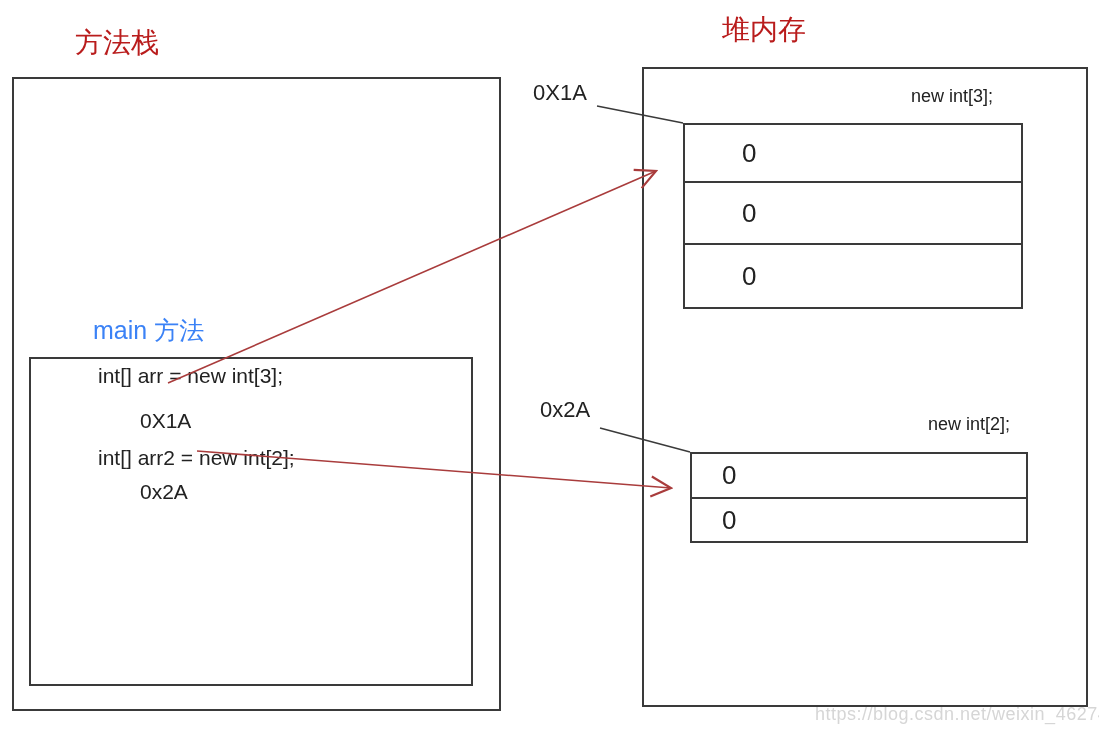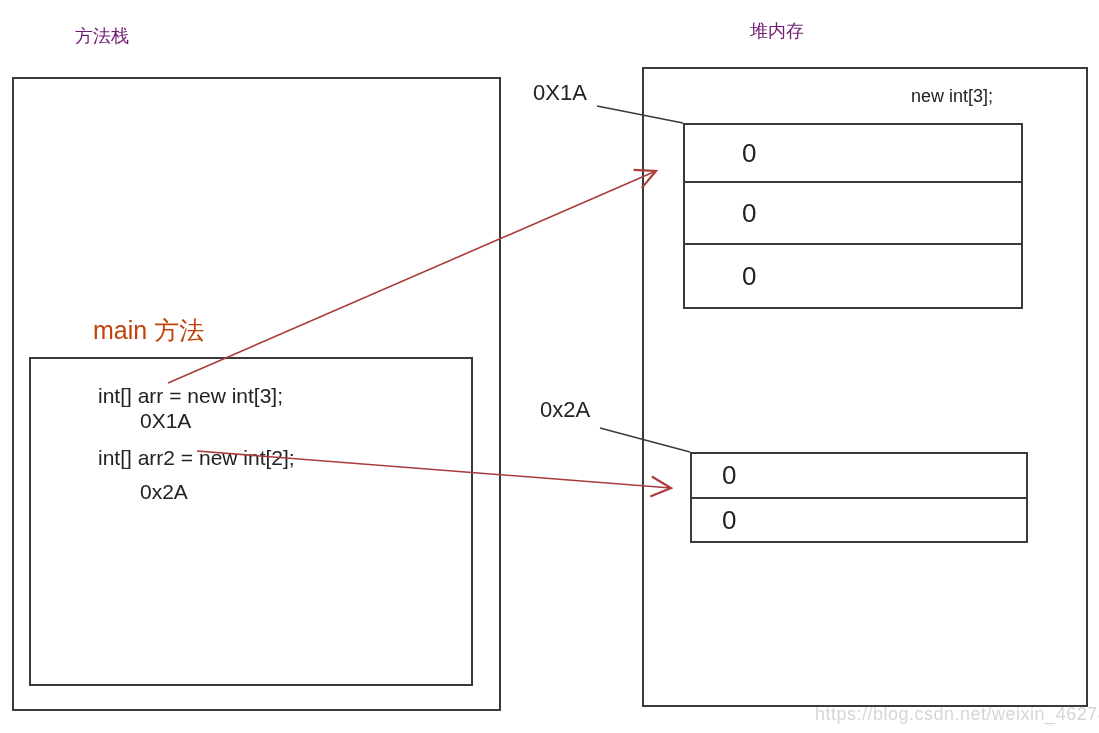--- a/index.html
+++ b/index.html
@@ -11,37 +11,37 @@
   #canvas {
     position: relative;
     width: 1099px;
     height: 733px;
     background: #ffffff;
     overflow: hidden;
   }
   .abs { position: absolute; }
 
   .title {
-    font-size: 18px;
-    color: #701a75;
+    font-size: 28px;
+    color: #b91c1c;
     white-space: nowrap;
   }
 
   .outer-box {
     border: 2px solid #3a3a3a;
     background: transparent;
   }
 
   .inner-box {
     border: 2px solid #3a3a3a;
   }
 
   .main-label {
     font-size: 25px;
-    color: #c2410c;
+    color: #3b82f6;
     white-space: nowrap;
   }
 
   .code-line {
     font-size: 21px;
     color: #222222;
     white-space: nowrap;
   }
 
   .ref-label {
@@ -99,26 +99,26 @@
 <div id="canvas">
 
   <div class="abs title" style="left:75px; top:24px;">方法栈</div>
 
   <div class="abs outer-box" style="left:12px; top:77px; width:485px; height:630px;"></div>
 
   <div class="abs main-label" style="left:93px; top:314px;">main 方法</div>
 
   <div class="abs inner-box" style="left:29px; top:357px; width:440px; height:325px;"></div>
 
-  <div class="abs code-line" style="left:98px; top:384px;">int[] arr = new int[3];</div>
+  <div class="abs code-line" style="left:98px; top:364px;">int[] arr = new int[3];</div>
   <div class="abs code-line" style="left:140px; top:409px;">0X1A</div>
   <div class="abs code-line" style="left:98px; top:446px;">int[] arr2 = new int[2];</div>
   <div class="abs code-line" style="left:140px; top:480px;">0x2A</div>
 
-  <div class="abs title" style="left:722px; top:19px;margin-left:28px;">堆内存</div>
+  <div class="abs title" style="left:722px; top:11px;">堆内存</div>
 
   <div class="abs outer-box" style="left:642px; top:67px; width:442px; height:636px;"></div>
 
   <div class="abs ref-label" style="left:533px; top:80px;">0X1A</div>
 
   <div class="abs array-title" style="left:860px; top:86px; width:133px;">new int[3];</div>
 
   <div class="abs array-box" style="left:683px; top:123px; width:340px; height:186px;">
     <div class="array-row" style="flex-grow:55;">
       <span class="cell-value" style="margin-left:57px;">0</span>
@@ -126,20 +126,21 @@
     <div class="array-row" style="flex-grow:64;">
       <span class="cell-value" style="margin-left:57px;">0</span>
     </div>
     <div class="array-row" style="flex-grow:67;">
       <span class="cell-value" style="margin-left:57px;">0</span>
     </div>
   </div>
 
   <div class="abs ref-label" style="left:540px; top:397px;">0x2A</div>
 
+  <div class="abs array-title" style="left:877px; top:414px; width:133px;">new int[2];</div>
 
   <div class="abs array-box" style="left:690px; top:452px; width:338px; height:91px;">
     <div class="array-row" style="flex-grow:48;">
       <span class="cell-value" style="margin-left:30px;">0</span>
     </div>
     <div class="array-row" style="flex-grow:43;">
       <span class="cell-value" style="margin-left:30px;">0</span>
     </div>
   </div>
 

